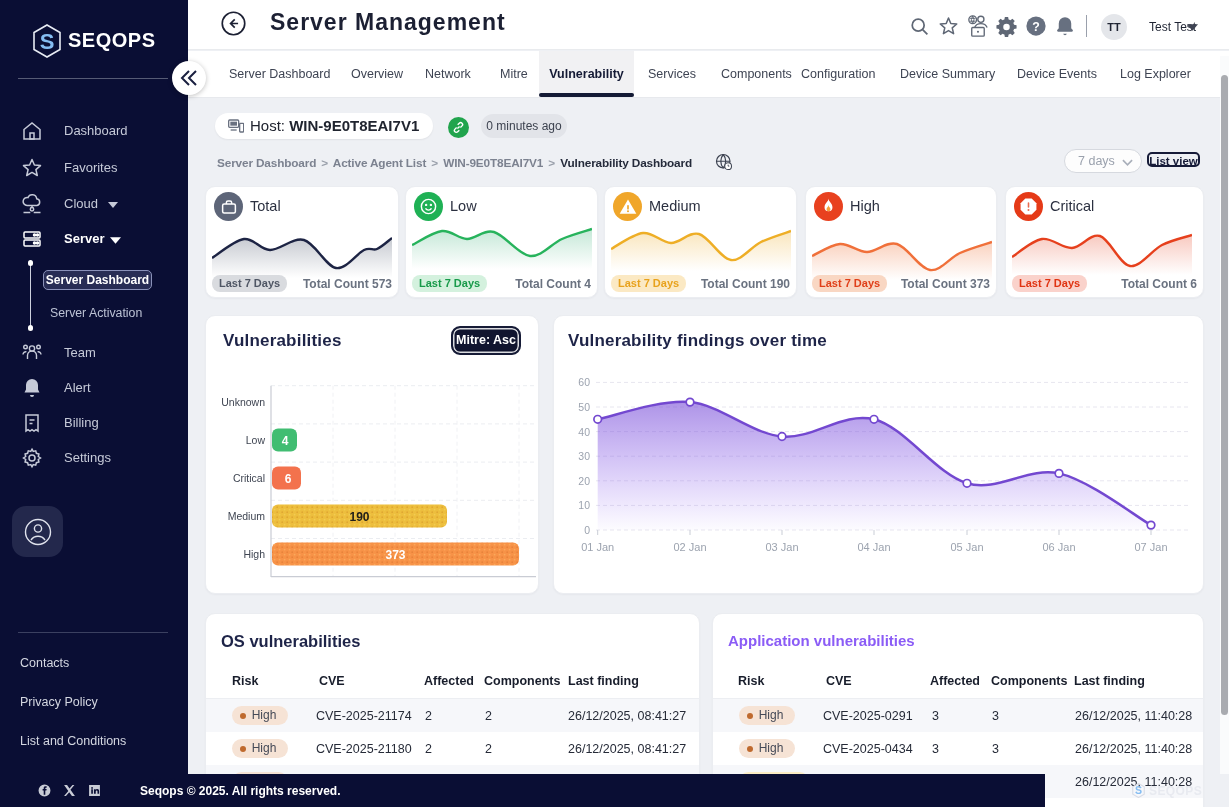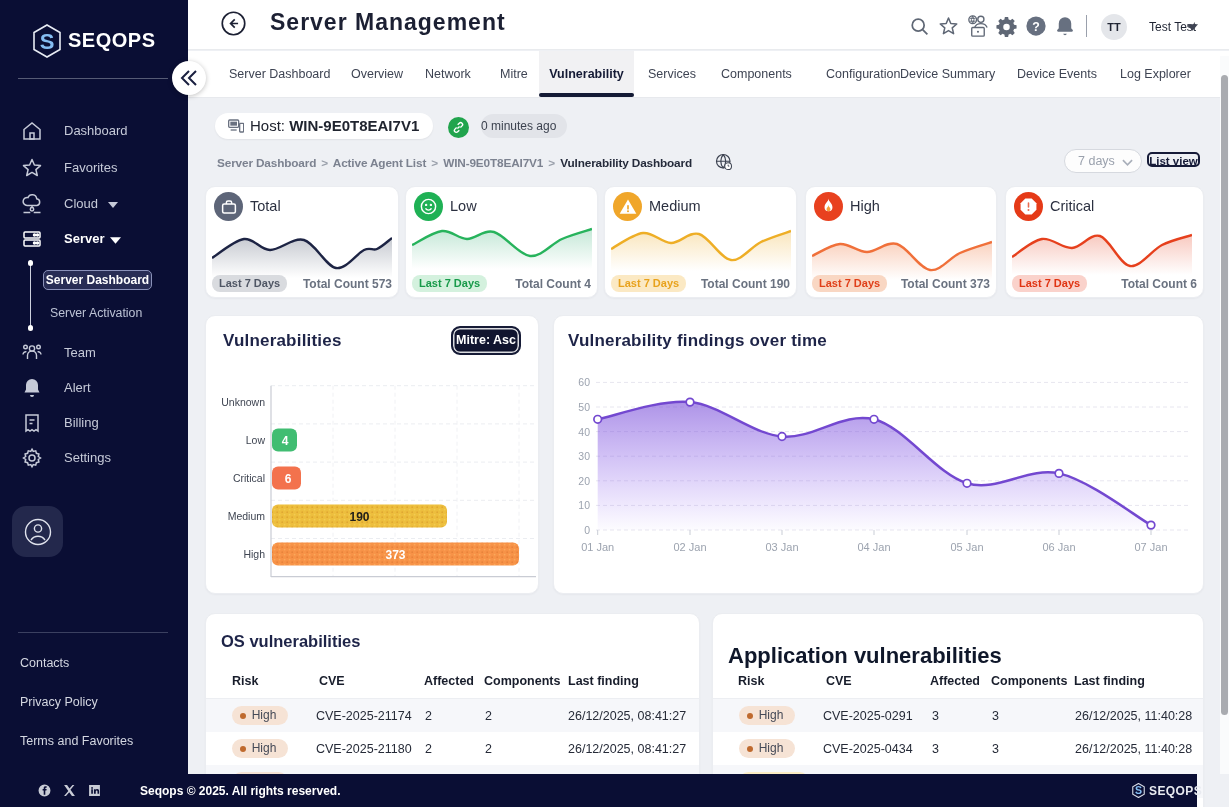--- a/index.html
+++ b/index.html
@@ -1,20 +1,20 @@
 <!DOCTYPE html>
 <html><head>
 <meta charset="utf-8">
 <style>
 * { margin:0; padding:0; box-sizing:border-box; }
 html,body { width:1229px; height:807px; overflow:hidden; }
 body { font-family:"Liberation Sans", sans-serif; background:#eef0f4; position:relative; }
 .abs { position:absolute; }
 #sidebar { position:absolute; left:0; top:0; width:188px; height:774px; background:#0a0e34; }
-#footer { position:absolute; left:0; top:774px; width:1197px; height:33px; background:#0a0e34; }
+#footer { position:absolute; left:0; top:774px; width:1045px; height:33px; background:#0a0e34; }
 #header { position:absolute; left:188px; top:0; width:1041px; height:50px; background:#fff; border-bottom:1px solid #e9ebee; }
 #tabs { position:absolute; left:188px; top:51px; width:1041px; height:47px; background:#fff; border-bottom:1px solid #e7e9ed; }
 .tab { position:absolute; top:0; height:46px; line-height:46px; font-size:12.5px; color:#3e4453; font-weight:500; white-space:nowrap; }
 .tab.active { color:#141a35; font-weight:700; background:#f1f1f3; text-align:center; }
 #content { position:absolute; left:188px; top:98px; width:1041px; height:676px; background:#eef0f4; }
 .navitem { position:absolute; left:20px; width:160px; height:24px; color:#c6cad8; font-size:13px; }
 .navitem svg { position:absolute; left:0; top:0; }
 .navitem span { position:absolute; left:44px; top:4px; }
 .card { position:absolute; background:#fff; border:1px solid #ebedf1; border-radius:10px; box-shadow:0 1px 2px rgba(20,26,53,0.04); }
 .pill { display:inline-block; border-radius:8px; font-weight:700; font-size:11px; height:17px; line-height:17px; padding:0 7px; }
@@ -119,21 +119,21 @@
   <div class="abs" style="left:12px;top:506px;width:51px;height:51px;border-radius:14px;background:#23284c;">
     <svg width="30" height="30" viewBox="0 0 30 30" style="position:absolute;left:11px;top:11px;" fill="none" stroke="#dfe2ec" stroke-width="1.4">
       <circle cx="15" cy="15" r="12.5"></circle>
         <circle cx="15" cy="11.5" r="3.6"></circle>
         <path d="M8 23 a8.5 8.5 0 0 1 14 0"></path>
     </svg>
   </div>
   <div class="abs" style="left:18px;top:632px;width:150px;height:1px;background:#3b4060;"></div>
   <div class="abs" style="left:20px;top:656px;color:#d4d7e1;font-size:12.5px;">Contacts</div>
   <div class="abs" style="left:20px;top:695px;color:#d4d7e1;font-size:12.5px;">Privacy Policy</div>
-  <div class="abs" style="left:20px;top:734px;color:#d4d7e1;font-size:12.5px;">Terms and Favorites</div>
+  <div class="abs" style="left:20px;top:734px;color:#d4d7e1;font-size:12.5px;">List and Conditions</div>
 </div>
 <div class="abs" id="collapsebtn" style="left:172px;top:61px;width:34px;height:34px;border-radius:50%;background:#fff;box-shadow:0 1px 5px rgba(0,0,0,0.25);z-index:40;">
   <svg width="18" height="16" viewBox="0 0 18 16" style="position:absolute;left:8px;top:9px;" fill="none" stroke="#1a2040" stroke-width="2">
       <path d="M9 1 L2 8 L9 15 M16 1 L9 8 L16 15"></path>
     </svg>
 </div>
 <div id="header">
   <svg width="25" height="25" viewBox="0 0 30 30" style="position:absolute;left:33px;top:11px;" fill="none" stroke="#1c2033" stroke-width="2">
       <circle cx="15" cy="15" r="13.5"></circle>
       <path d="M16.5 10 L11.5 15 L16.5 20 M11.8 15 H20.5"></path>
@@ -175,42 +175,42 @@
     </svg>
 </div>
 <div id="tabs">
   <div class="tab" style="left:41px;">Server Dashboard</div>
   <div class="tab" style="left:163px;">Overview</div>
   <div class="tab" style="left:237px;">Network</div>
   <div class="tab" style="left:312px;">Mitre</div>
   <div class="tab active" style="left:351px;width:95px;">Vulnerability<div style="position:absolute;left:0;bottom:0;width:95px;height:4px;background:#141a35;border-radius:4px;"></div></div>
   <div class="tab" style="left:460px;">Services</div>
   <div class="tab" style="left:533px;">Components</div>
-  <div class="tab" style="left:613px;margin-left:25px;">Configuration</div>
+  <div class="tab" style="left:613px;">Configuration</div>
   <div class="tab" style="left:712px;">Device Summary</div>
   <div class="tab" style="left:829px;">Device Events</div>
   <div class="tab" style="left:932px;text-align:right;">Log Explorer</div>
 </div>
 <div id="content">
 
   <div class="abs" style="left:27px;top:15px;width:218px;height:26px;background:#fff;border-radius:13px;box-shadow:0 1px 2px rgba(0,0,0,0.06);">
     <svg width="16" height="14" viewBox="0 0 24 20" style="position:absolute;left:13px;top:6px;" fill="#6a7180">
         <rect x="1" y="1" width="15" height="11" rx="1.5" fill="none" stroke="#6a7180" stroke-width="2"></rect>
         <rect x="3.5" y="3.5" width="10" height="6"></rect>
         <rect x="17.5" y="6" width="6" height="13" rx="1" fill="none" stroke="#6a7180" stroke-width="2"></rect>
         <path d="M4 16 h9" stroke="#6a7180" stroke-width="2"></path>
       </svg>
     <span style="position:absolute;left:35px;top:4px;font-size:15px;color:#20242f;">Host: <b>WIN-9E0T8EAI7V1</b></span>
   </div>
   <div class="abs" style="left:260px;top:19px;width:21px;height:21px;border-radius:50%;background:#21a44d;">
     <svg width="13" height="13" viewBox="0 0 24 24" style="position:absolute;left:4px;top:4px;" fill="none" stroke="#fff" stroke-width="2.6">
         <path d="M10 14 L14 10 M8.5 12 l-3 3 a3.5 3.5 0 0 0 5 5 l3-3 M15.5 12 l3-3 a3.5 3.5 0 0 0-5-5 l-3 3"></path>
       </svg>
   </div>
-  <div class="abs" style="left:293px;top:16px;width:86px;height:24px;background:#e2e4e9;border-radius:12px;line-height:24px;font-size:12px;color:#3c424f;">0 minutes ago</div>
+  <div class="abs" style="left:293px;top:16px;width:86px;height:24px;background:#e2e4e9;border-radius:12px;text-align:center;line-height:24px;font-size:12px;color:#3c424f;">0 minutes ago</div>
 
   <div class="abs" style="left:29px;top:58px;font-size:11.8px;font-weight:700;color:#7c8290;white-space:nowrap;letter-spacing:-0.15px;">Server Dashboard <span style="color:#9aa0ab;padding:0 2px;">&gt;</span> Active Agent List <span style="color:#9aa0ab;padding:0 2px;">&gt;</span> WIN-9E0T8EAI7V1 <span style="color:#9aa0ab;padding:0 2px;">&gt;</span> <span style="color:#252b3b;">Vulnerability Dashboard</span></div>
   <svg width="18" height="18" viewBox="0 0 24 24" style="position:absolute;left:527px;top:55px;" fill="none" stroke="#3c4250" stroke-width="1.6">
       <circle cx="11" cy="11" r="9"></circle>
       <path d="M2 11 h18 M11 2 a14 14 0 0 1 0 18 M11 2 a14 14 0 0 0 0 18"></path>
       <circle cx="17.5" cy="17.5" r="4.5" fill="#fff" stroke="#3c4250" stroke-width="1.4"></circle>
       <path d="M17.5 15.5 v2 h1.6" stroke-width="1.2"></path>
     </svg>
   <div class="abs" style="left:876px;top:51px;width:78px;height:24px;border:1px solid #d6d9df;border-radius:12px;background:#fdfdfd;">
     <span style="position:absolute;left:13px;top:4px;font-size:12.5px;color:#9aa1ad;">7 days</span>
@@ -460,21 +460,21 @@
     </div>
     <div class="trow" style="top:151px;background:#f6f7fa;">
       <span class="rpill"><i></i>High</span>
         <span class="cve">CVE-2025-21181</span>
         <span class="aff">2</span>
         <span class="comp">2</span>
         <span class="dt">26/12/2025, 08:41:26</span>
     </div>
   </div>
   <div class="card" style="left:524px;top:515px;width:492px;height:300px;">
-    <div class="abs" style="left:15px;top:29px;font-size:22px;font-weight:700;color:#0f172a;">Application vulnerabilities</div>
+    <div class="abs" style="left:15px;top:18px;font-size:15px;font-weight:700;color:#8b5cf6;">Application vulnerabilities</div>
     <div class="abs" style="left:0;top:84px;width:492px;height:1px;background:#eceef2;"></div>
     <div class="abs thead" style="left:0;top:60px;width:492px;height:18px;font-size:12.5px;font-weight:700;color:#181d2b;">
       <span style="position:absolute;left:25px;">Risk</span>
         <span style="position:absolute;left:113px;">CVE</span>
         <span style="position:absolute;left:217px;">Affected</span>
         <span style="position:absolute;left:278px;">Components</span>
         <span style="position:absolute;left:361px;">Last finding</span>
     </div>
     <div class="trow" style="top:85px;background:#f6f7fa;">
       <span class="rpill"><i></i>High</span>

